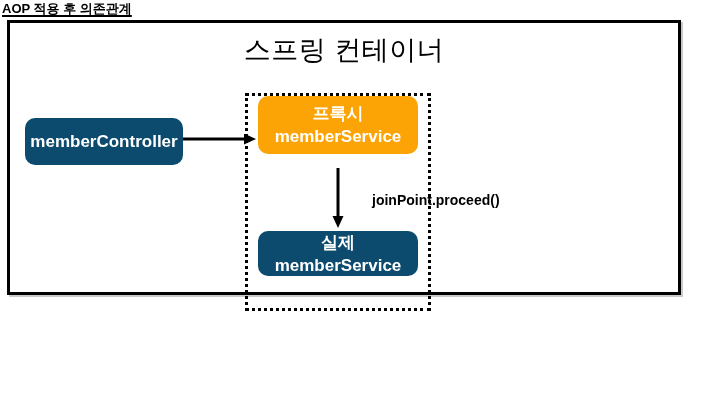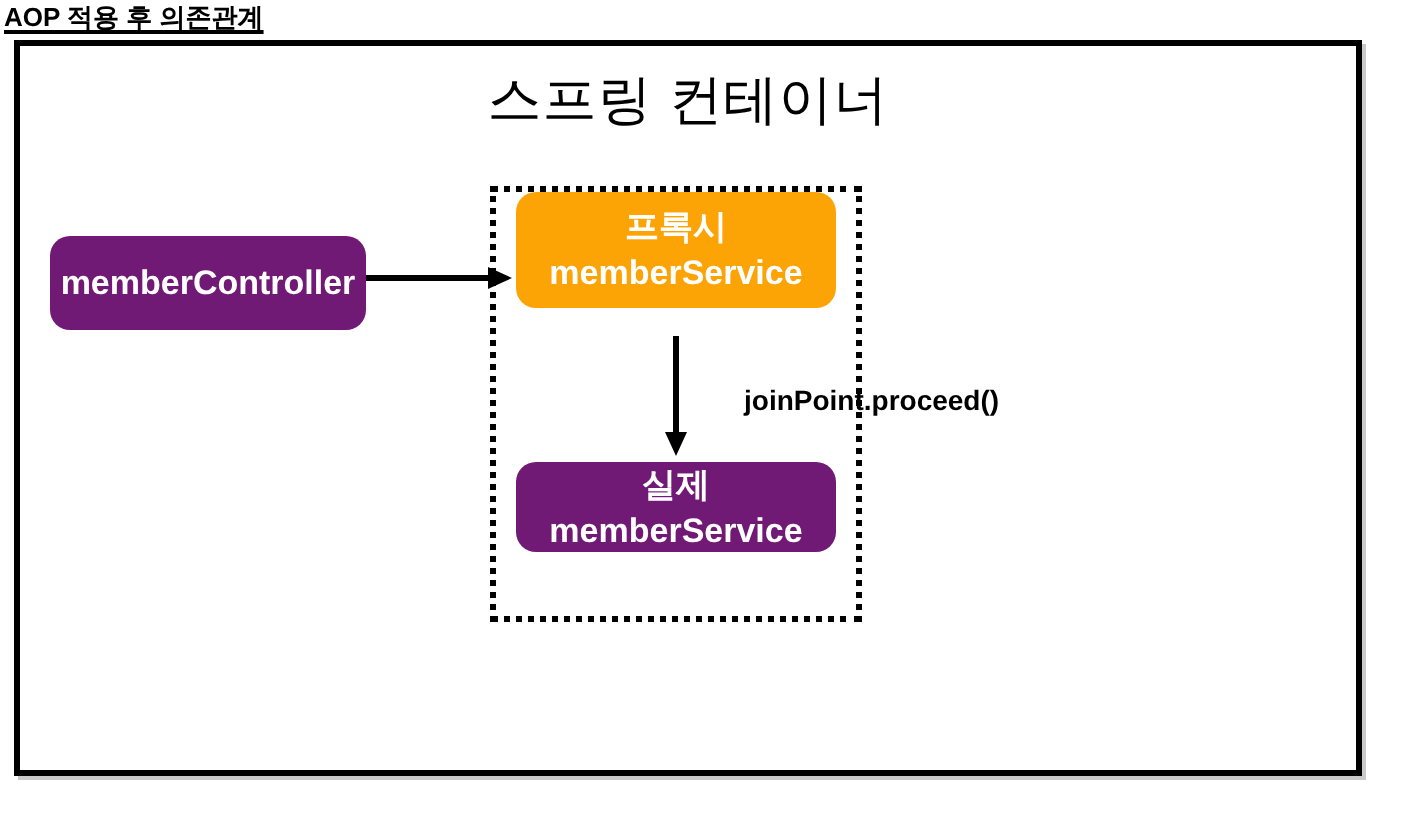--- a/index.html
+++ b/index.html
@@ -10,41 +10,41 @@
   .page { position: absolute; inset: 0; padding-left: 28px; }
 
   .header {
     position: absolute; left: 2px; top: 0px;
     font-size: 13px; font-weight: bold; color: #000;
     text-decoration: underline; text-decoration-thickness: 2px; text-underline-offset: 2px;
     white-space: nowrap;
   }
 
   .outer {
-    position: absolute; left: 7px; top: 20px; width: 674px; height: 368px;
+    position: absolute; left: 7px; top: 20px; width: 674px; height: 275px;
     box-sizing: border-box; border: 3px solid #000; background: #fff;
     box-shadow: 2px 2px 0 #c9c9c9;
   }
   .outer-title {
     width: 100%; text-align: center; margin-top: 9px;
     font-size: 27px; color: #000; letter-spacing: 0.5px;
   }
 
   .dotted {
     position: absolute; left: 245px; top: 93px; width: 186px; height: 218px;
     box-sizing: border-box; border: 3px dotted #000; background: transparent;
   }
 
   .node {
     position: absolute; box-sizing: border-box; border-radius: 10px;
     display: flex; flex-direction: column; align-items: center; justify-content: center;
     color: #ffffff; font-weight: bold; font-size: 17px; line-height: 23px;
     text-align: center;
   }
-  .node-green  { background: #701a75; }
+  .node-green  { background: #0c4a6e; }
   .node-orange { background: #FCA405; }
 
   .controller { left: 25px;  top: 118px; width: 158px; height: 47px; }
   .proxy      { left: 258px; top: 96px; width: 160px; height: 58px; }
   .actual     { left: 258px; top: 231px; width: 160px; height: 45px; }
 
   .arrows { position: absolute; left: 0; top: 0; width: 703px; height: 408px; pointer-events: none; }
 
   .edge-label {
     position: absolute; left: 372px; top: 192px;

